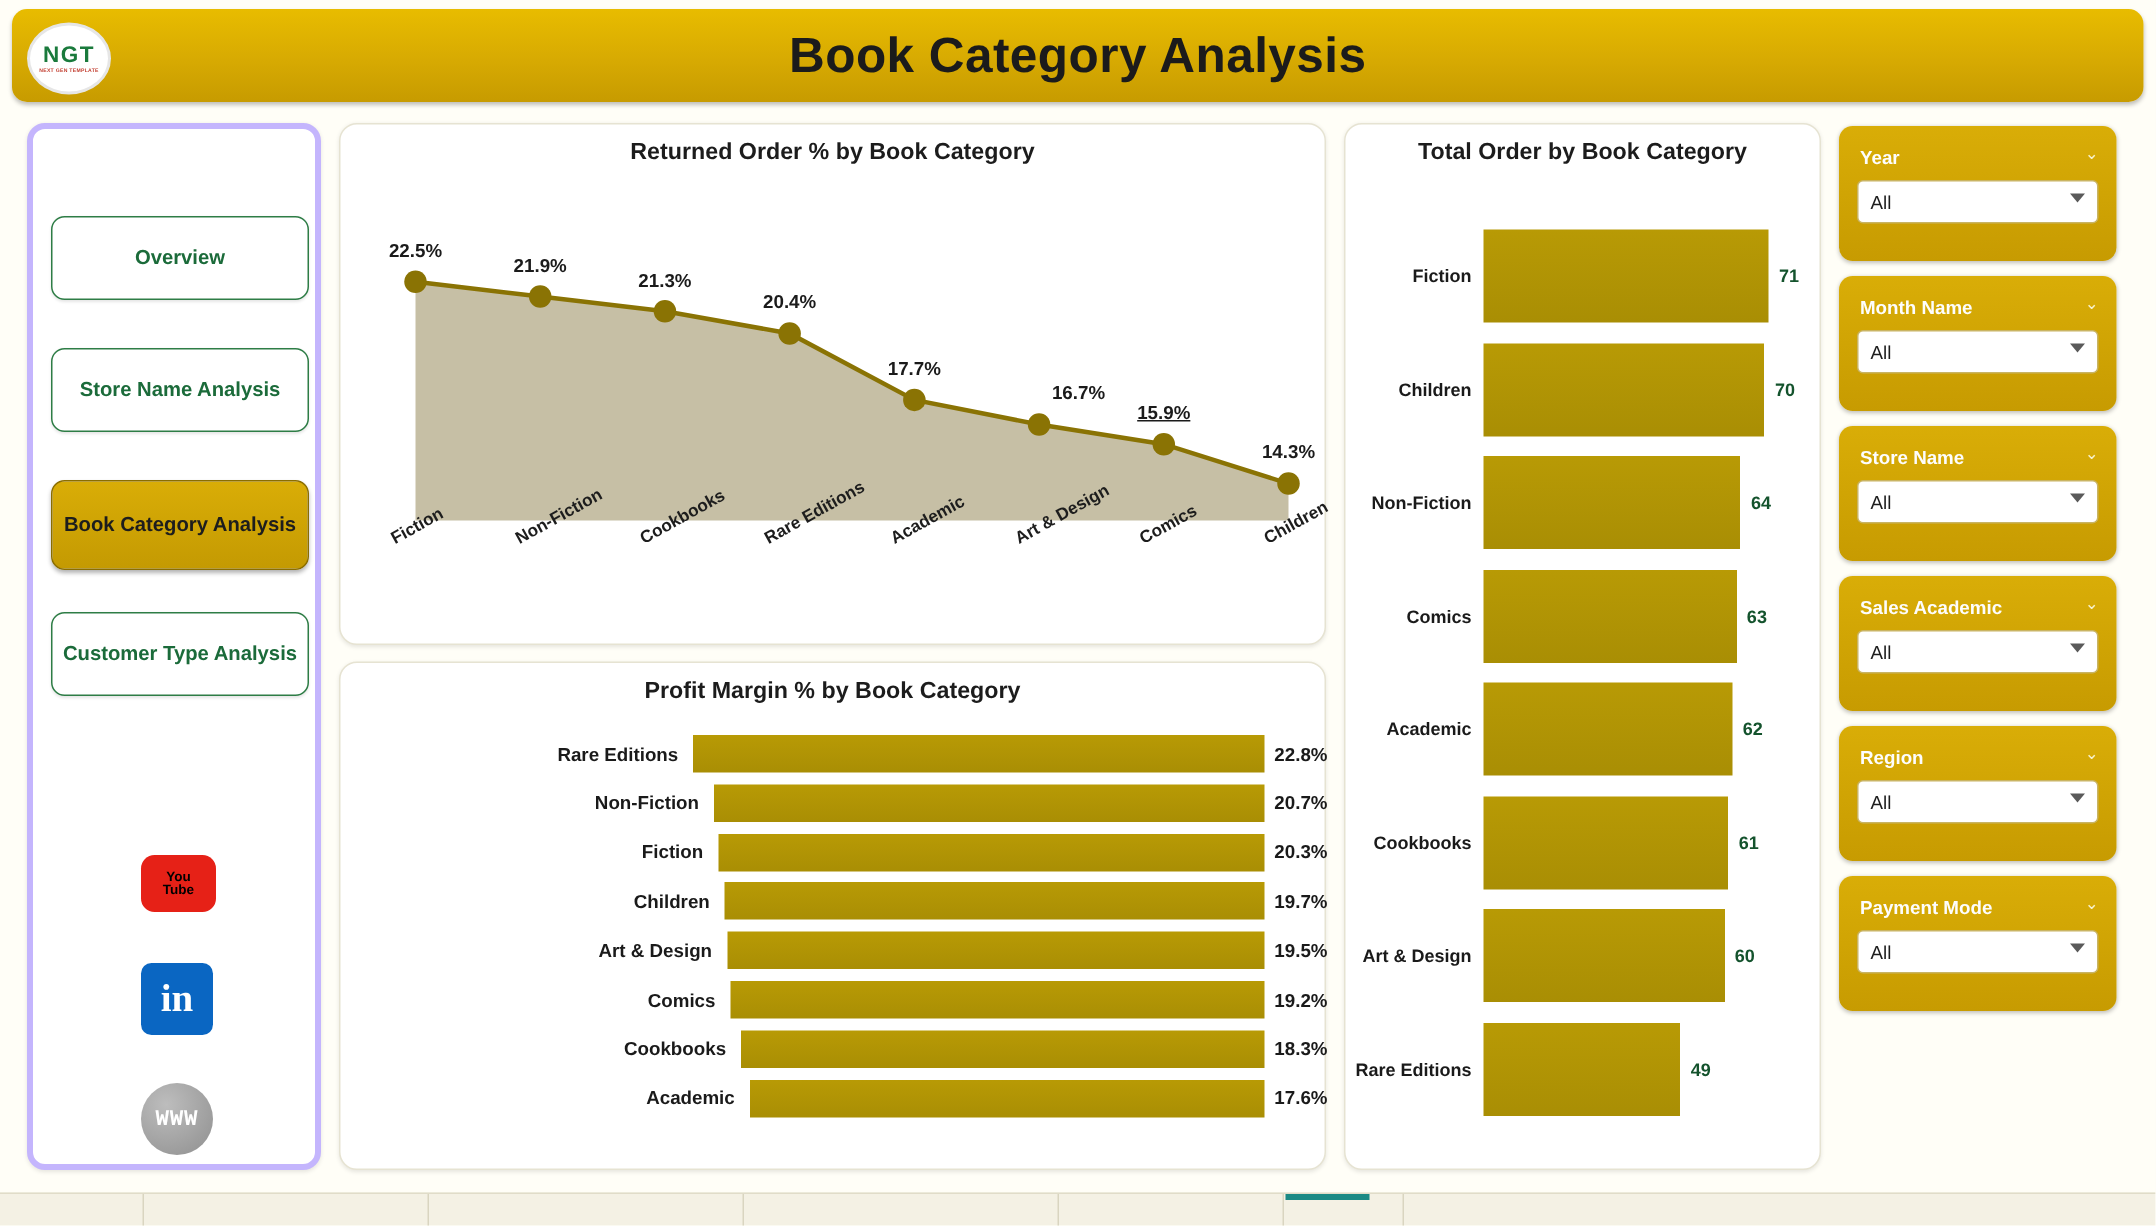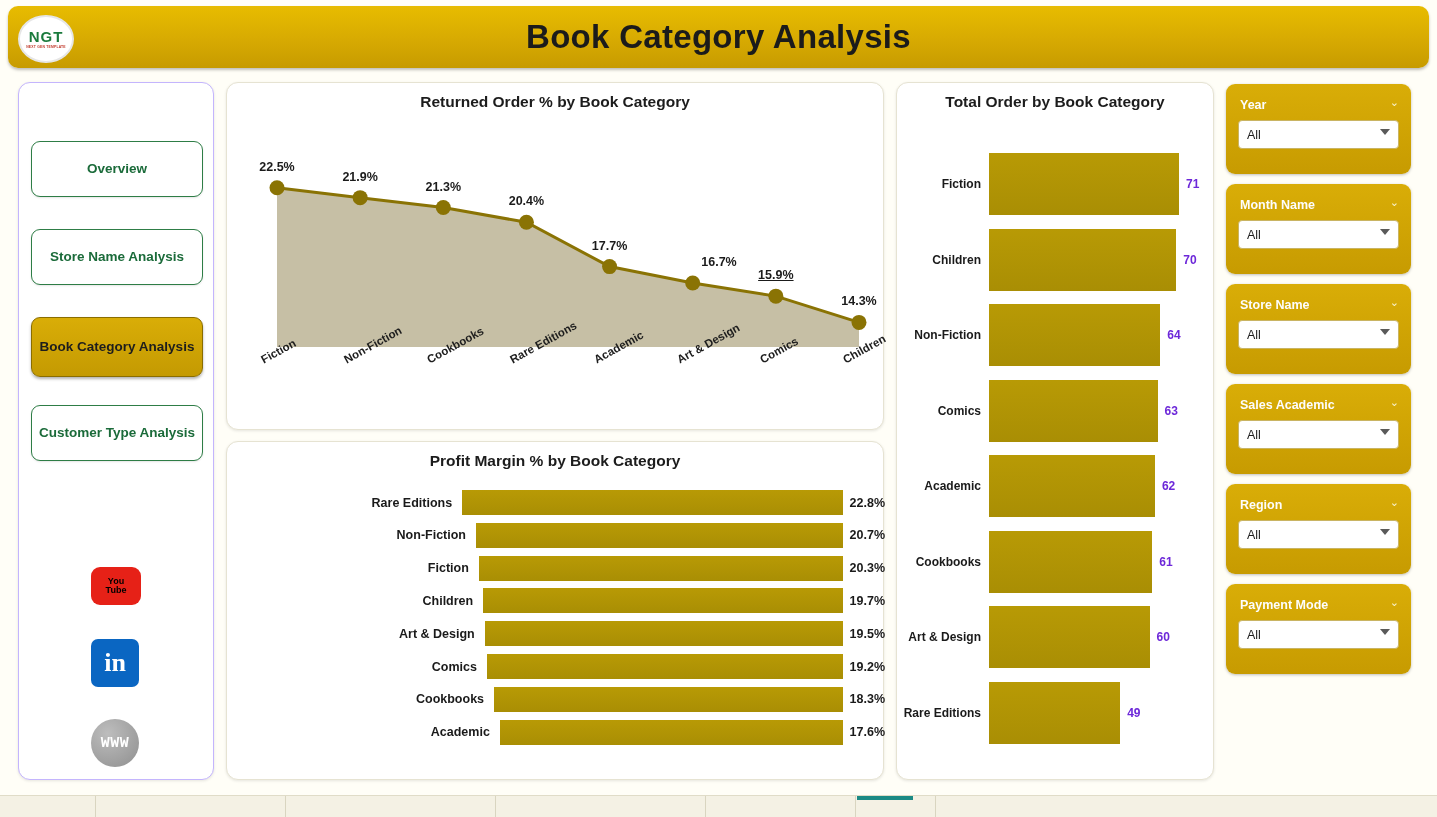--- a/index.html
+++ b/index.html
@@ -51,21 +51,21 @@
     font-size: 3.4px; color: #c0392b; font-weight: bold;
     letter-spacing: 0.2px; margin-top: 2px;
   }
 
   
   .sidebar {
     position: absolute;
     left: 18px; top: 82px;
     width: 196px; height: 698px;
     background: #ffffff;
-    border: 1px solid #c4b5fd;
+    border: 4px solid #c4b5fd;
     border-radius: 12px;
     box-shadow: 0 1px 3px rgba(0,0,0,0.10);
   }
   .nav-btn {
     position: absolute;
     left: 12px;
     width: 172px;
     border-radius: 9px;
     background: #ffffff;
     border: 1px solid #2e7d46;
@@ -190,21 +190,21 @@
     display: flex; align-items: center;
   }
   .to-cat {
     width: 92px; text-align: right; padding-right: 8px;
     font-size: 12px; color: #1a1a1a; font-weight: bold;
   }
   .to-bar {
     background: linear-gradient(180deg, #b89a05 0%, #a98e04 100%);
   }
   .to-val {
-    font-size: 12px; color: #6d28d9; font-weight: bold;
+    font-size: 12px; color: #14532d; font-weight: bold;
     margin-left: 7px;
   }
 
   
   .filters { position: absolute; left: 1226px; top: 84px; width: 185px; }
   .slicer {
     position: relative;
     width: 185px; height: 90px;
     margin-bottom: 10px;
     background: linear-gradient(180deg, #d9ad07 0%, #c79b01 100%);

